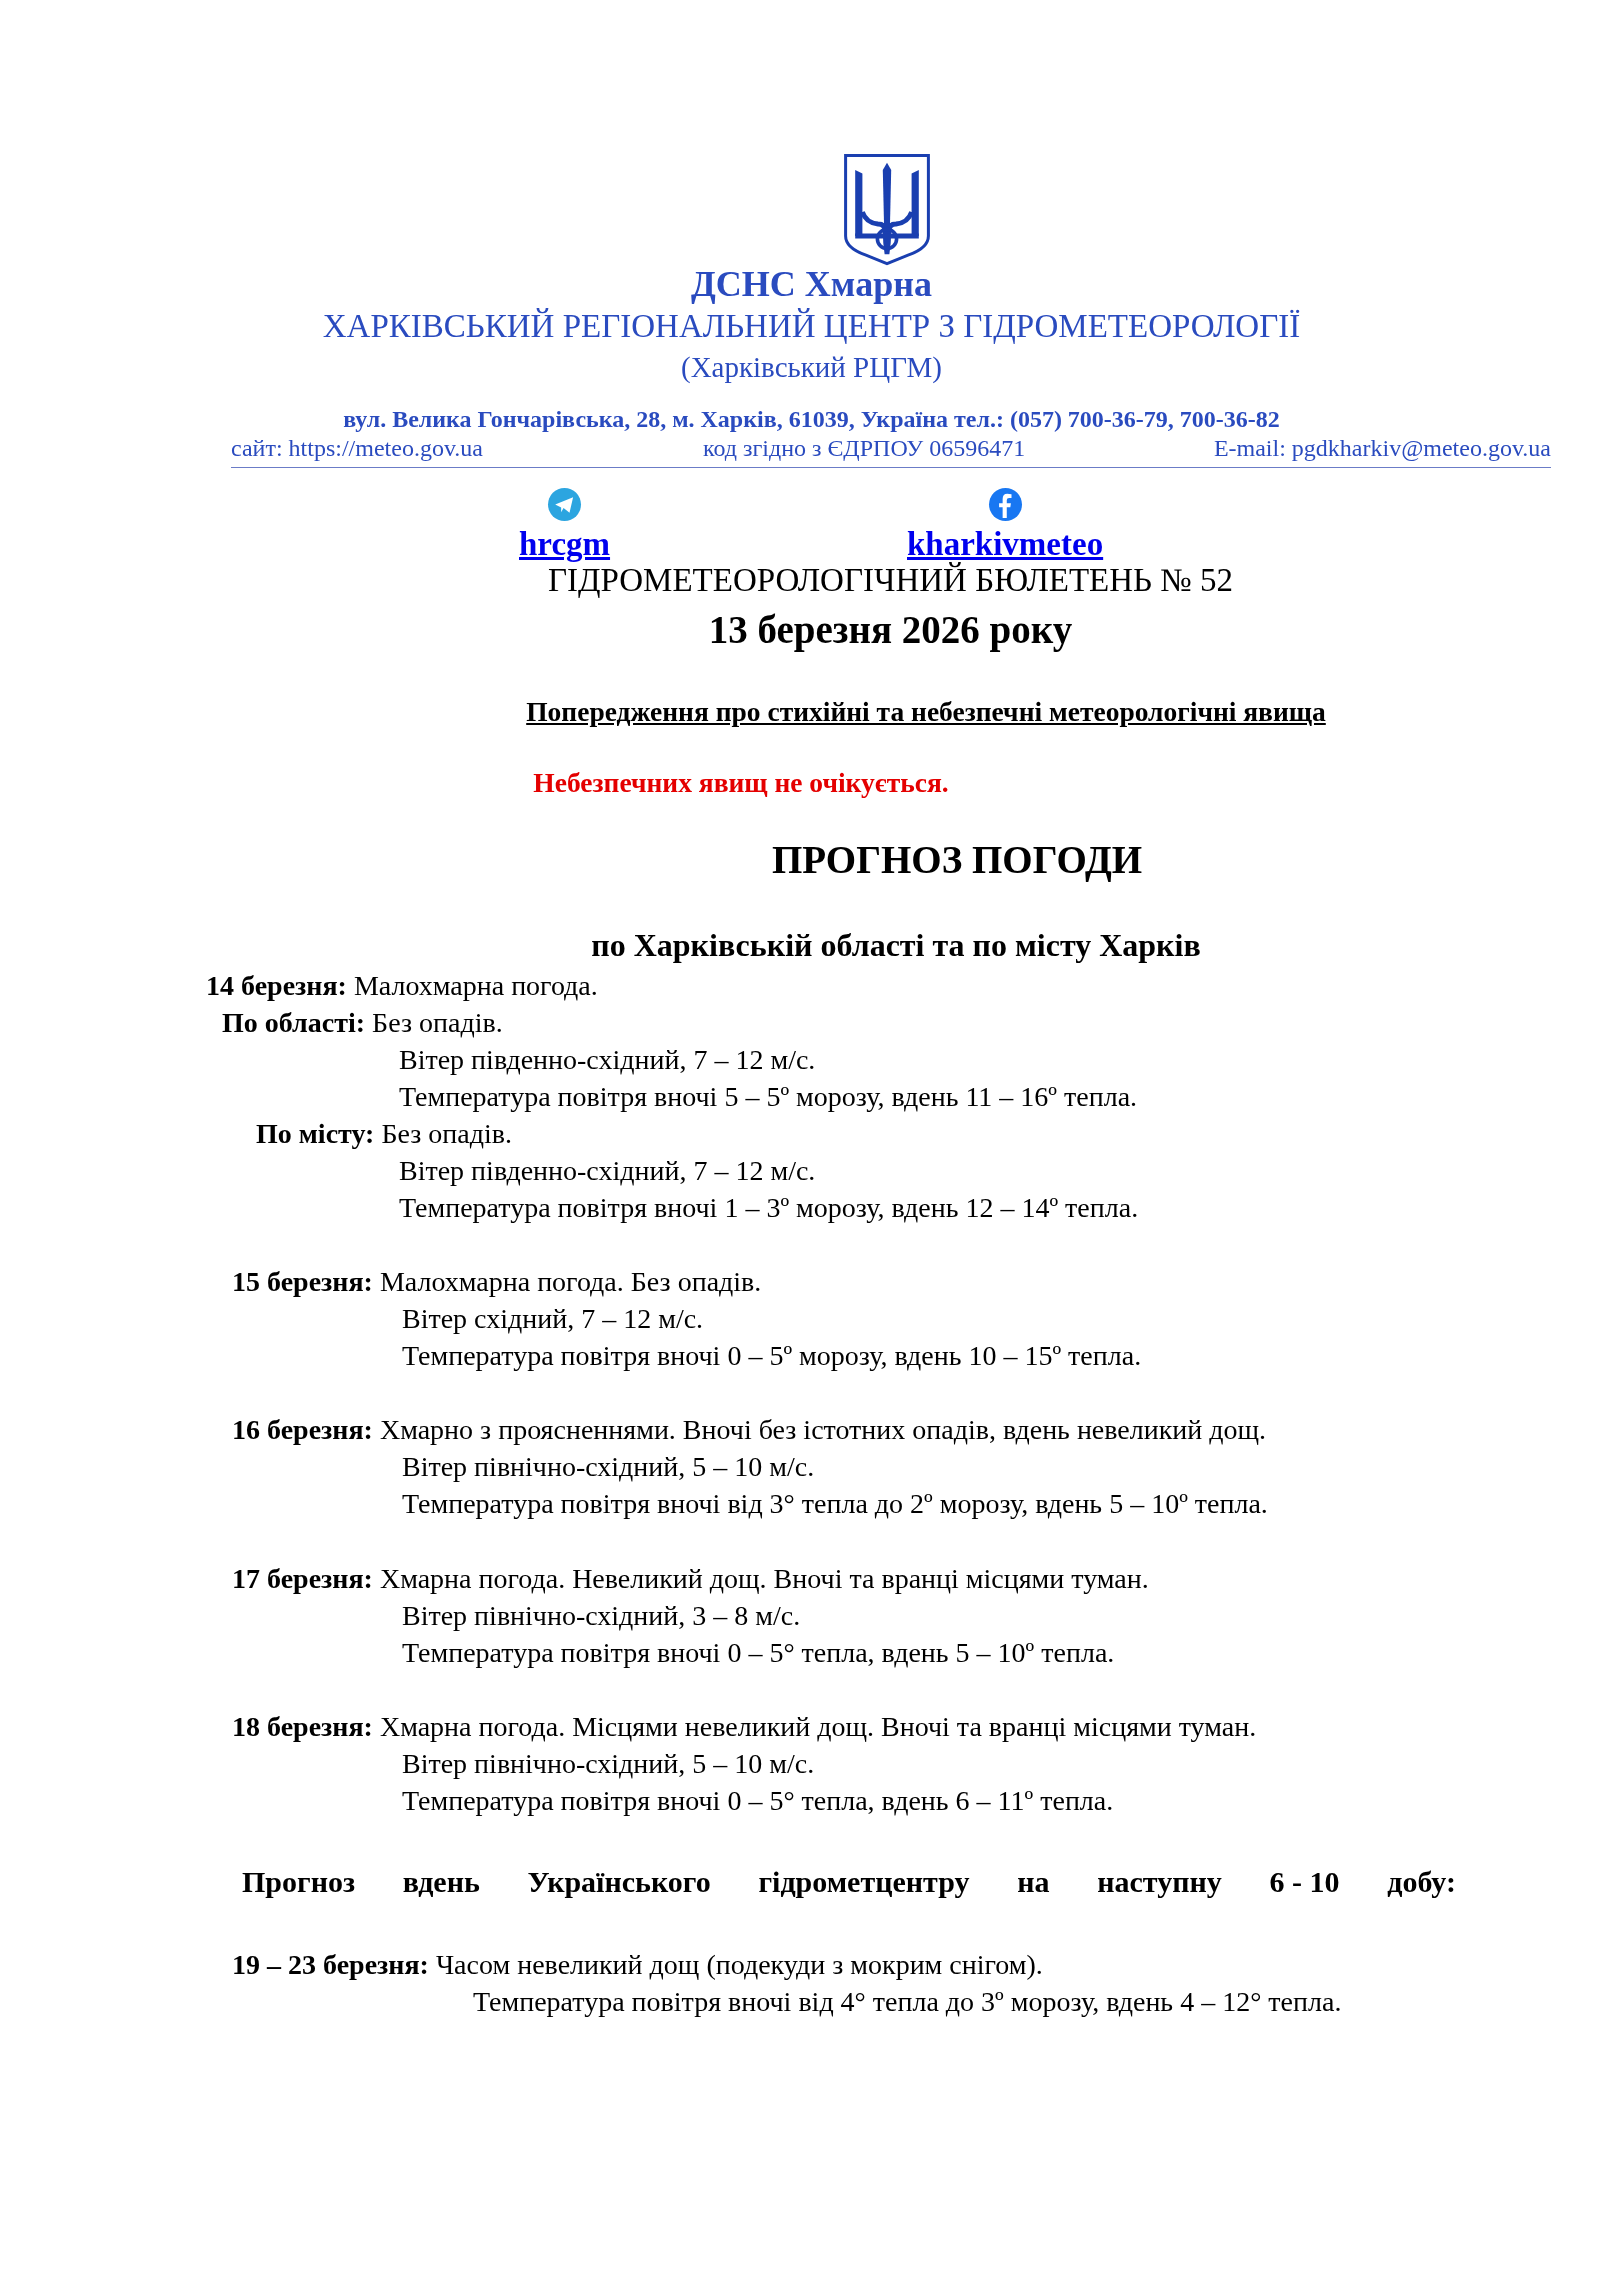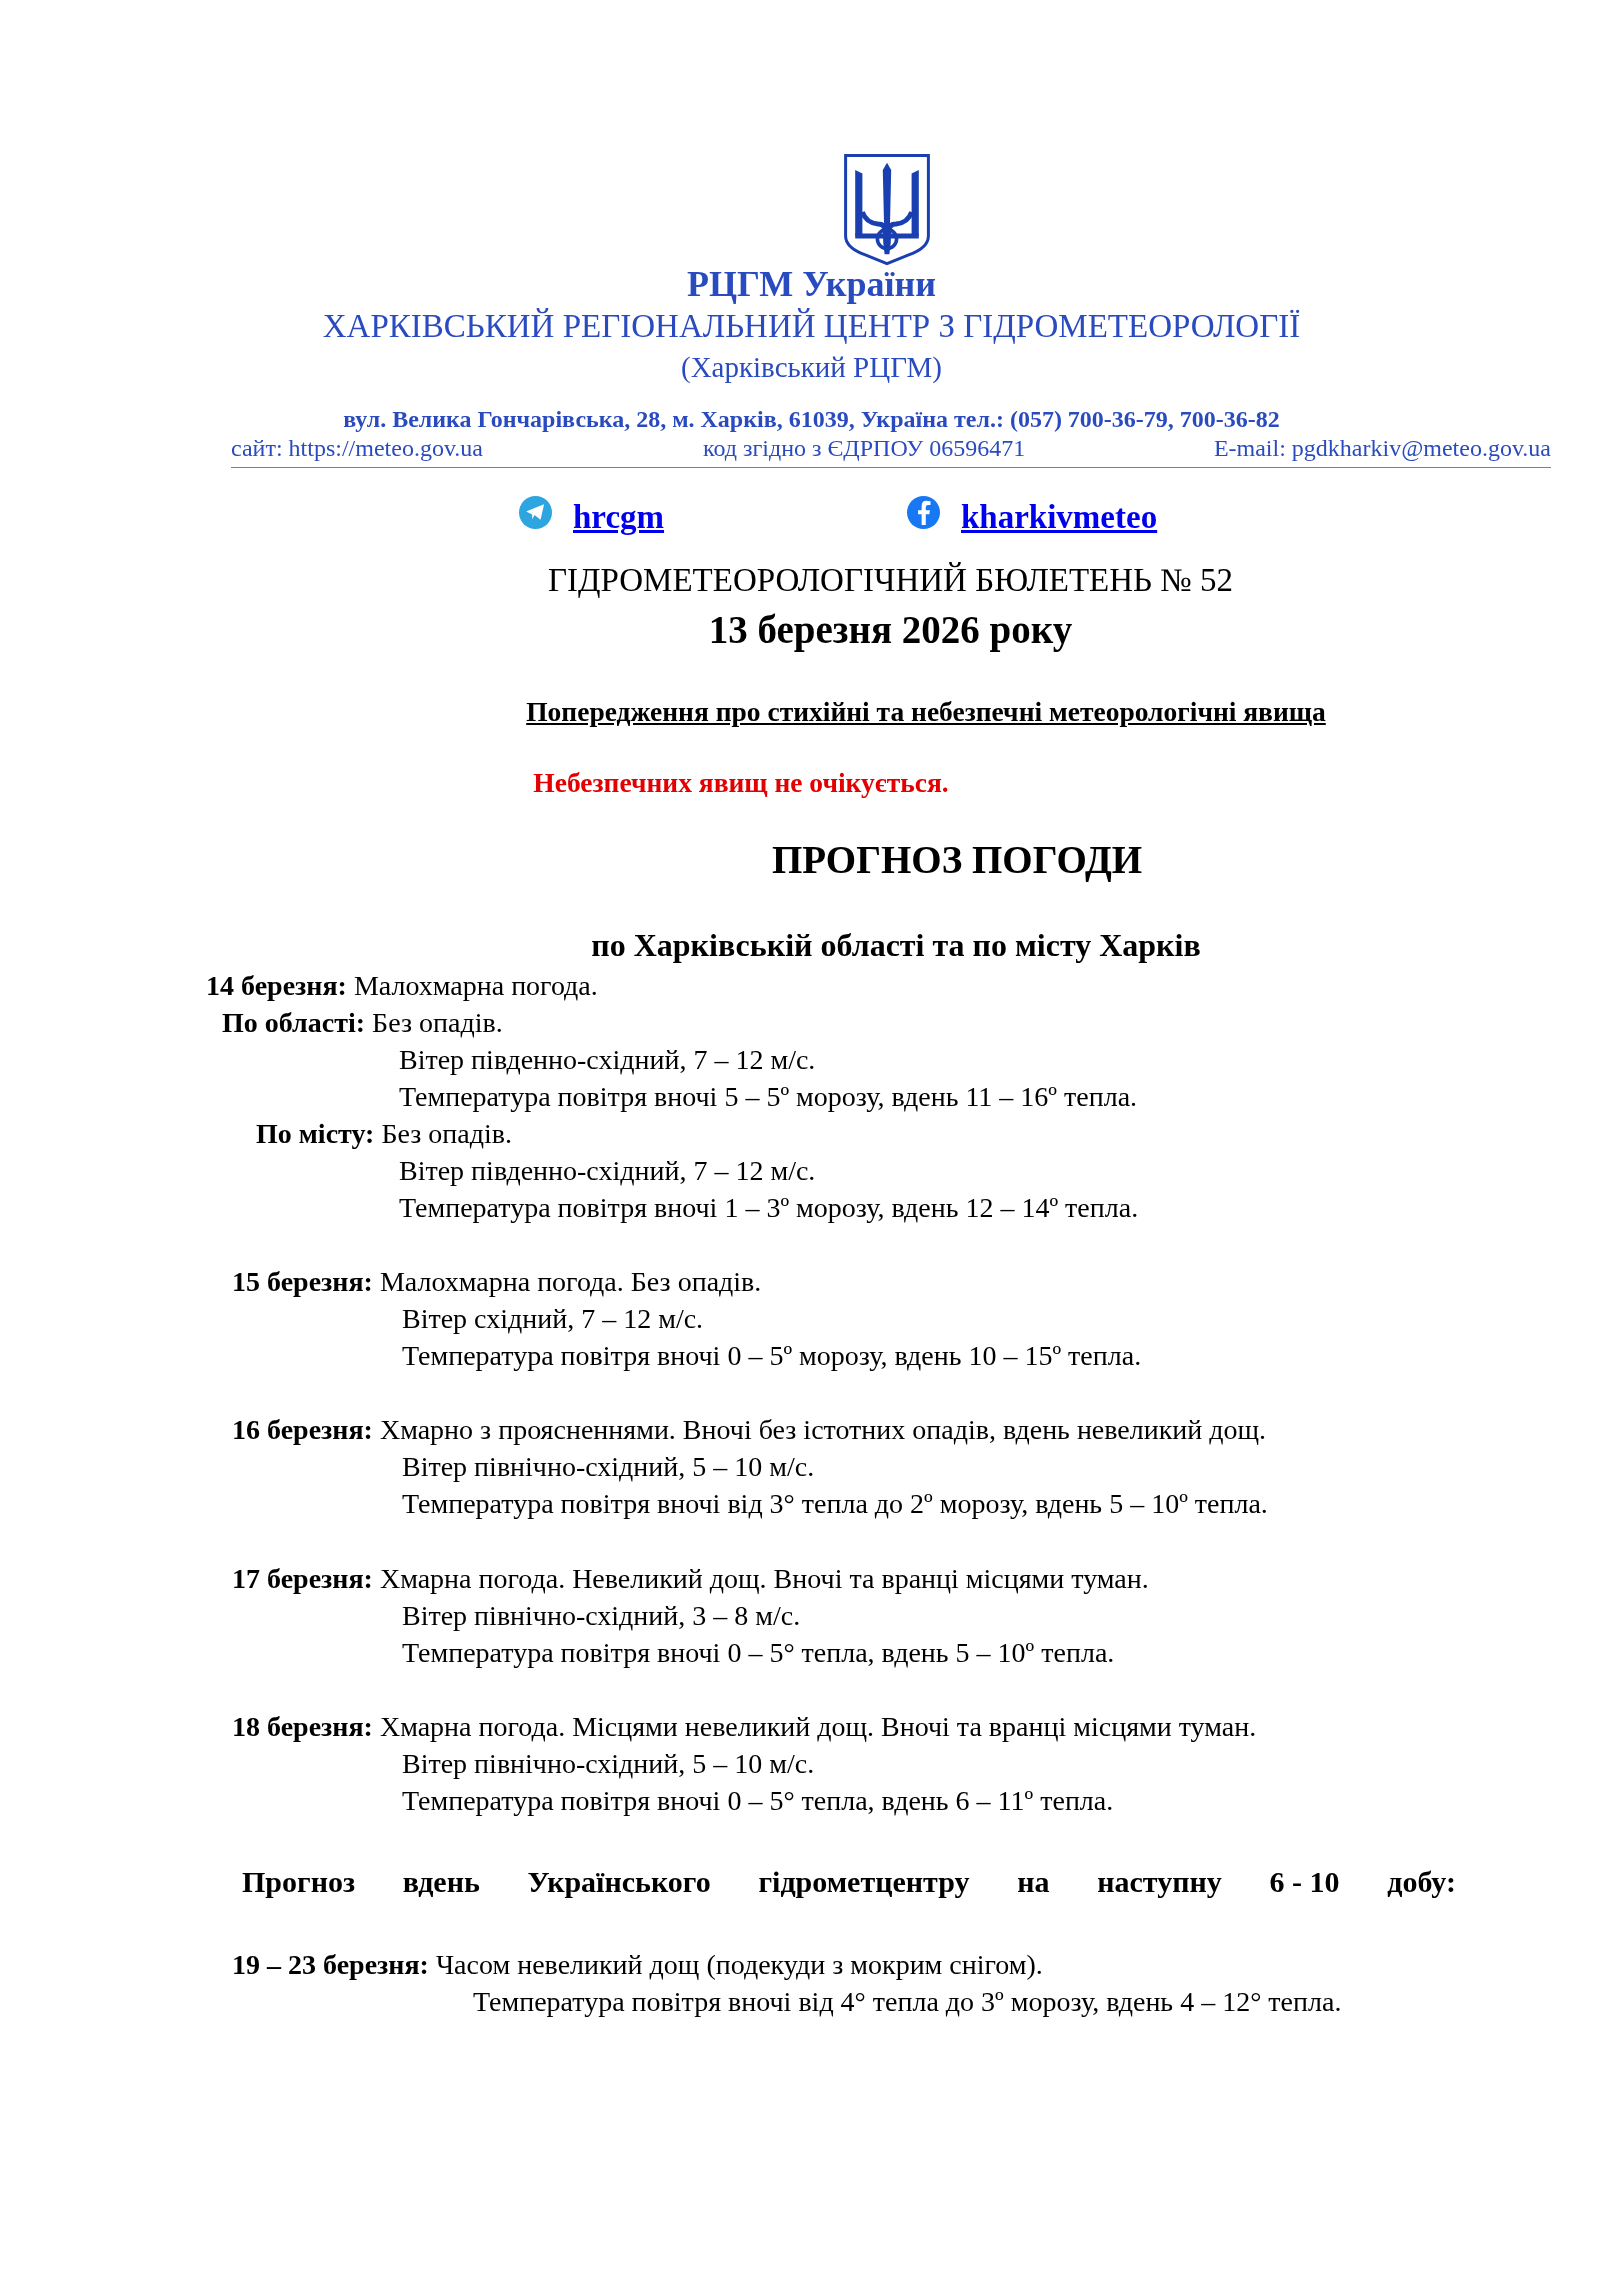--- a/index.html
+++ b/index.html
@@ -10,21 +10,21 @@
   #coat { left:842px; top:152px; width:90px; height:114px; }
   #org-short { top:263px; font-size:36px; font-weight:bold; }
   #org-full { top:308px; font-size:33px; }
   #org-abbr { top:351px; font-size:29px; }
   #address { top:406px; font-size:24px; font-weight:bold; }
   #contacts { left:231px; width:1320px; top:435px; height:32px; font-size:24px; border-bottom:1.8px solid #6b7cc7; }
   #contacts span { position:absolute; top:0; }
   #site { left:0; } #edrpou { left:472px; } #email { right:0; }
   #social-tg { left:519px; top:499px; }
   #social-fb { left:907px; top:499px; }
-  .social { display:flex; align-items:center; gap:21px; }
+  .social { display:flex; align-items:center; gap:5px;flex-direction:column; }
   .social a { color:#0000ee; font-size:33px; font-weight:bold; text-decoration:underline; text-decoration-thickness:3px; }
   .ico { width:33px; height:33px; border-radius:50%; display:inline-flex; align-items:center; justify-content:center; margin-top:-10.8px; }
   #bulletin-title { top:562px; font-size:33px; font-weight:normal; left:454px; width:873px; }
   #bulletin-date { top:607px; font-size:39px; font-weight:bold; left:454px; width:873px; }
   #warn-head { top:696px; font-size:27.5px; font-weight:bold; left:418px; width:1016px;text-decoration:underline; }
   #warn-text { top:767px; font-size:27.5px; font-weight:bold; color:#e40000; left:472px; width:538px; }
   #fc-title { top:837px; font-size:39px; font-weight:bold; left:658px; width:598px; }
   #fc-sub { top:885px; font-size:32px; font-weight:bold; left:418px; width:956px;margin-top:42px; }
   .line { position:absolute; font-size:28px; white-space:nowrap; }
   .b { font-weight:bold; }
@@ -36,21 +36,21 @@
 <svg id="coat" class="abs" viewBox="0 0 150 190">
   <path d="M6 6 H144 V140 Q144 160 110 172 L75 186 L40 172 Q6 160 6 140 Z" fill="none" stroke="#1a3fb0" stroke-width="5"></path>
   <path d="M75 18 L82 30 L80 120 L75 135 L70 120 L68 30 Z" fill="#1a3fb0"></path>
   <path d="M22 30 L34 36 L34 140 L22 140 Z" fill="#1a3fb0"></path>
   <path d="M128 30 L116 36 L116 140 L128 140 Z" fill="#1a3fb0"></path>
   <path d="M34 100 Q40 118 60 120 Q72 120 72 132 Q72 150 75 170 Q78 150 78 132 Q78 120 90 120 Q110 118 116 100" fill="none" stroke="#1a3fb0" stroke-width="8"></path>
   <path d="M22 140 H128" stroke="#1a3fb0" stroke-width="8"></path>
   <circle cx="75" cy="145" r="16" fill="none" stroke="#1a3fb0" stroke-width="6"></circle>
 </svg>
 
-<div id="org-short" class="abs center blue">РЦГМ України</div>
+<div id="org-short" class="abs center blue">ДСНС Хмарна</div>
 <div id="org-full" class="abs center blue">ХАРКІВСЬКИЙ РЕГІОНАЛЬНИЙ ЦЕНТР З ГІДРОМЕТЕОРОЛОГІЇ</div>
 <div id="org-abbr" class="abs center blue">(Харківський РЦГМ)</div>
 <div id="address" class="abs center blue">вул. Велика Гончарівська, 28, м. Харків, 61039, Україна тел.: (057) 700-36-79, 700-36-82</div>
 <div id="contacts" class="abs blue">
   <span id="site">сайт: https://meteo.gov.ua</span>
   <span id="edrpou">код згідно з ЄДРПОУ 06596471</span>
   <span id="email">E-mail: pgdkharkiv@meteo.gov.ua</span>
 </div>
 
 <div id="social-tg" class="abs social">

